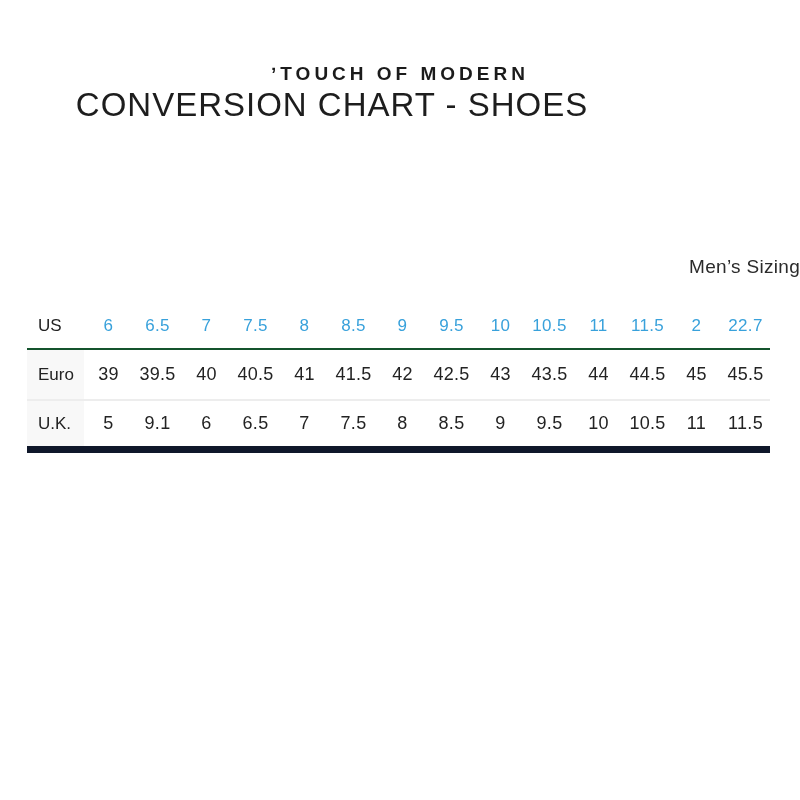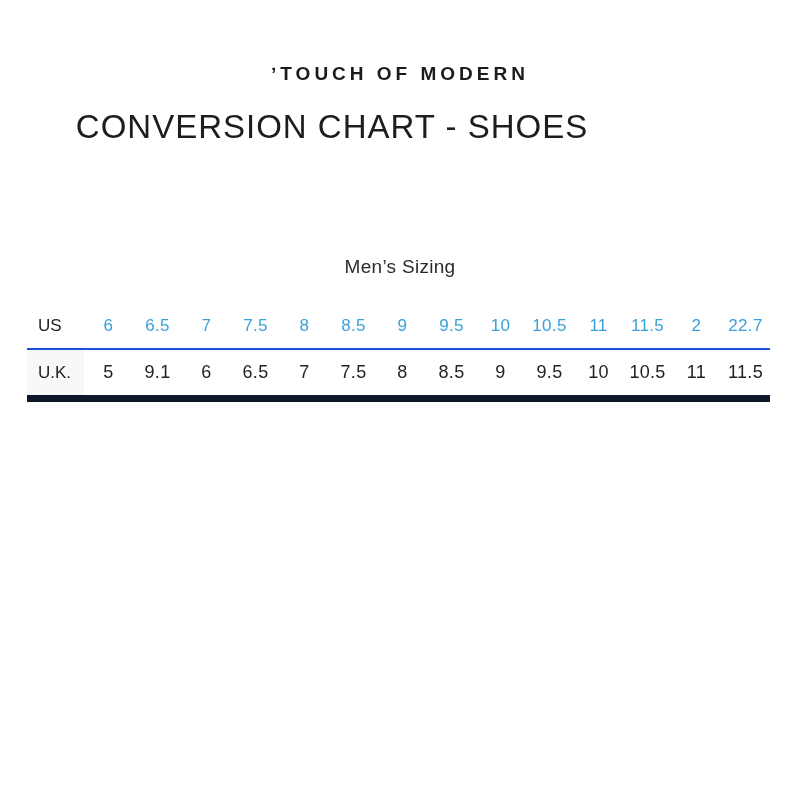--- a/index.html
+++ b/index.html
@@ -12,41 +12,41 @@
   }
   .logo {
     position: absolute; top: 63px; left: 0; width: 800px;
     text-align: center;
     font-size: 19px; font-weight: 700;
     letter-spacing: 4px;
     color: #1b1b1b;
     white-space: nowrap;
   }
   .title {
-    position: absolute; top: 108px; left: 0; width: 664px;
+    position: absolute; top: 86px; left: 0; width: 664px;
     text-align: center;
     font-size: 33px; font-weight: 400;
     letter-spacing: 1px;
     color: #1d1d1d;
     white-space: nowrap;
   }
   .section-heading {
     position: absolute; top: 256px; left: 0; width: 800px;
-    text-align: center;
+    text-align: right;
     font-size: 19px; font-weight: 400;
     letter-spacing: 0.3px;
     color: #2b2b2b;
   }
   .size-table {
     position: absolute; top: 303px; left: 27px;
     width: 743px;
     color: #232323;
   }
   .row { display: flex; align-items: stretch; }
-  .row-us   { height: 47px; border-bottom: 2px solid #1d4ed8; }
+  .row-us   { height: 47px; border-bottom: 2px solid #14532d; }
   .row-euro { height: 51px; border-bottom: 2px solid #ededed; }
   .row-uk   { height: 52px; border-bottom: 7px solid #0f172a; }
   .label-cell {
     width: 57px; padding-left: 11px;
     display: flex; align-items: center;
     font-size: 17px;
     color: #232323;
   }
   .row-euro .label-cell, .row-uk .label-cell { background: #f8f8f8; }
   .cell {
@@ -79,20 +79,37 @@
     <div class="cell">9</div>
     <div class="cell">9.5</div>
     <div class="cell">10</div>
     <div class="cell">10.5</div>
     <div class="cell">11</div>
     <div class="cell">11.5</div>
     <div class="cell">2</div>
     <div class="cell">22.7</div>
   </div>
 
+  <div class="row row-euro">
+    <div class="label-cell">Euro</div>
+    <div class="cell">39</div>
+    <div class="cell">39.5</div>
+    <div class="cell">40</div>
+    <div class="cell">40.5</div>
+    <div class="cell">41</div>
+    <div class="cell">41.5</div>
+    <div class="cell">42</div>
+    <div class="cell">42.5</div>
+    <div class="cell">43</div>
+    <div class="cell">43.5</div>
+    <div class="cell">44</div>
+    <div class="cell">44.5</div>
+    <div class="cell">45</div>
+    <div class="cell">45.5</div>
+  </div>
 
   <div class="row row-uk">
     <div class="label-cell">U.K.</div>
     <div class="cell">5</div>
     <div class="cell">9.1</div>
     <div class="cell">6</div>
     <div class="cell">6.5</div>
     <div class="cell">7</div>
     <div class="cell">7.5</div>
     <div class="cell">8</div>

